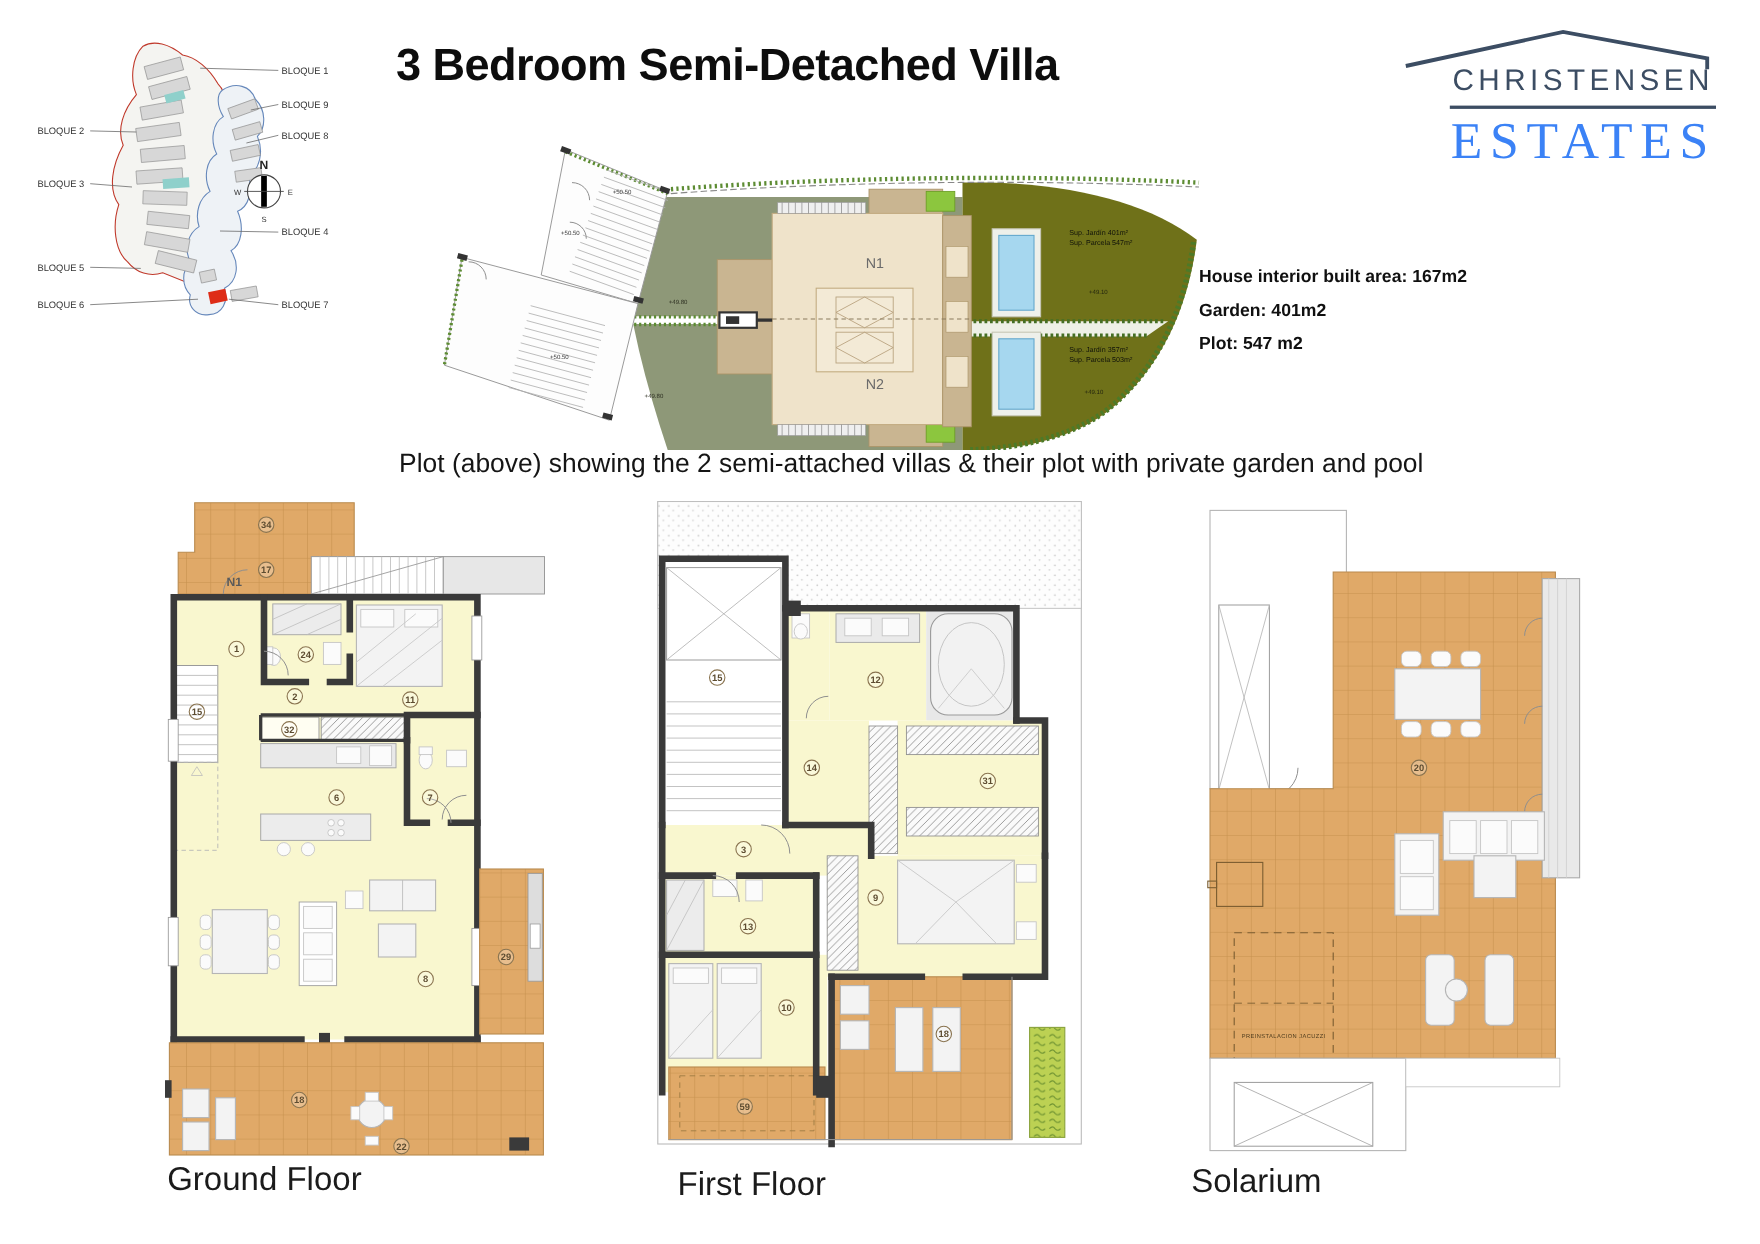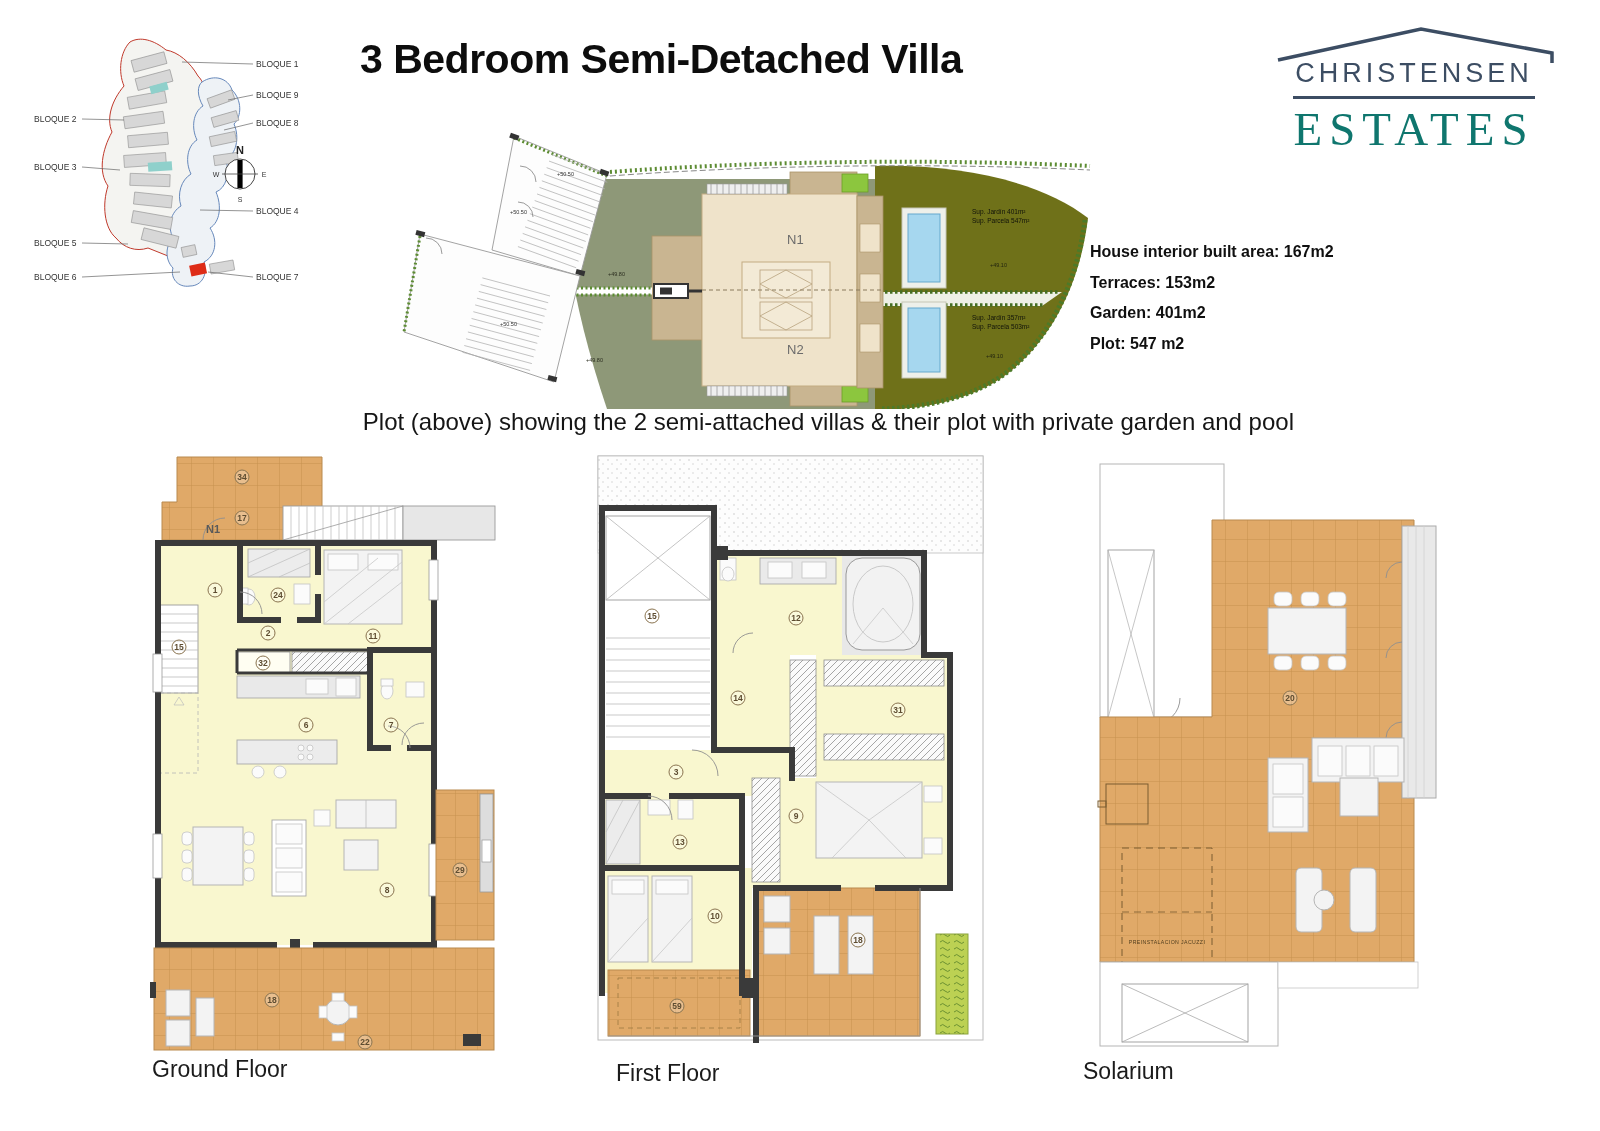--- a/index.html
+++ b/index.html
@@ -1,30 +1,30 @@
 <!DOCTYPE html>
 <html><head>
 <meta charset="utf-8">
 <style>
   html,body{margin:0;padding:0;background:#fff;}
   .page{position:relative;width:1600px;height:1131px;background:#ffffff;
         font-family:"Liberation Sans",sans-serif;overflow:hidden;}
   .title{position:absolute;left:360px;top:36px;width:790px;text-align:left;
          font-size:41px;font-weight:700;color:#0d0d0d;letter-spacing:-0.5px;}
-  .logo{position:absolute;left:1268px;top:22px;width:292px;text-align:center;}
+  .logo{position:absolute;left:1268px;top:22px;width:292px;text-align:right;}
   .logo .roof{display:block;margin:0 auto;}
   .logo .name{display:inline-block;font-size:27px;letter-spacing:4px;color:#3c4d63;
               font-weight:400;border-bottom:3px solid #3c4d63;padding:0 2px 7px 2px;margin-top:-6px;}
   .logo .etype{font-family:"Liberation Serif",serif;font-size:47px;letter-spacing:7px;
-               color:#0f766e;margin-top:3px;}
+               color:#3b82f6;margin-top:3px;}
   .specs{position:absolute;left:1090px;top:237px;font-size:16px;font-weight:700;
          color:#101010;line-height:30.5px;white-space:nowrap;}
   .caption{position:absolute;left:250px;top:408px;width:1044px;text-align:right;
            font-size:24px;color:#151515;}
-  .floor-label{position:absolute;font-size:23px;color:#1b1b1b;}
+  .floor-label{position:absolute;font-size:30px;color:#1b1b1b;}
   .fl-ground{left:152px;top:1056px;}
   .fl-first{left:616px;top:1060px;}
   .fl-solarium{left:1083px;top:1058px;}
   svg text{font-family:"Liberation Sans",sans-serif;}
   .rnum circle{fill:rgba(255,255,255,.25);stroke:#8a7450;stroke-width:1;}
   .rnum text{fill:#5d4c31;font-size:8.5px;font-weight:700;text-anchor:middle;}
   .furn{fill:#f3f3f3;stroke:#b5b5b5;stroke-width:1;}
   .furn2{fill:#fbfbfb;stroke:#c4c4c4;stroke-width:.8;}
   .wall{stroke:#3a3a3a;stroke-width:6;fill:none;stroke-linecap:square;}
   .wallt{stroke:#3a3a3a;stroke-width:3;fill:none;}
@@ -223,21 +223,20 @@
       </g>
     </g>
     <g font-size="5.5" fill="#2c2e20">
       <text x="206" y="152">+49.80</text>
       <text x="184" y="238">+49.80</text>
     </g>
   </svg>
 
   <div class="specs">
     <div>House interior built area: 167m2</div>
-    <div>Terraces: 153m2</div>
     <div>Garden: 401m2</div>
     <div>Plot: 547 m2</div>
   </div>
 
   <div class="caption">Plot (above) showing the 2 semi-attached villas &amp; their plot with private garden and pool</div>
 
   <svg width="355" height="615" style="position:absolute;left:148px;top:442px" viewBox="0 0 355 615">
 
     <polygon points="29,15 174,15 174,98 14,98 14,60 29,60" fill="url(#tile)" stroke="#b98a4e" stroke-width="1"></polygon>
     <path d="M55,98 a22,22 0 0 1 22,-22" class="arc"></path>

